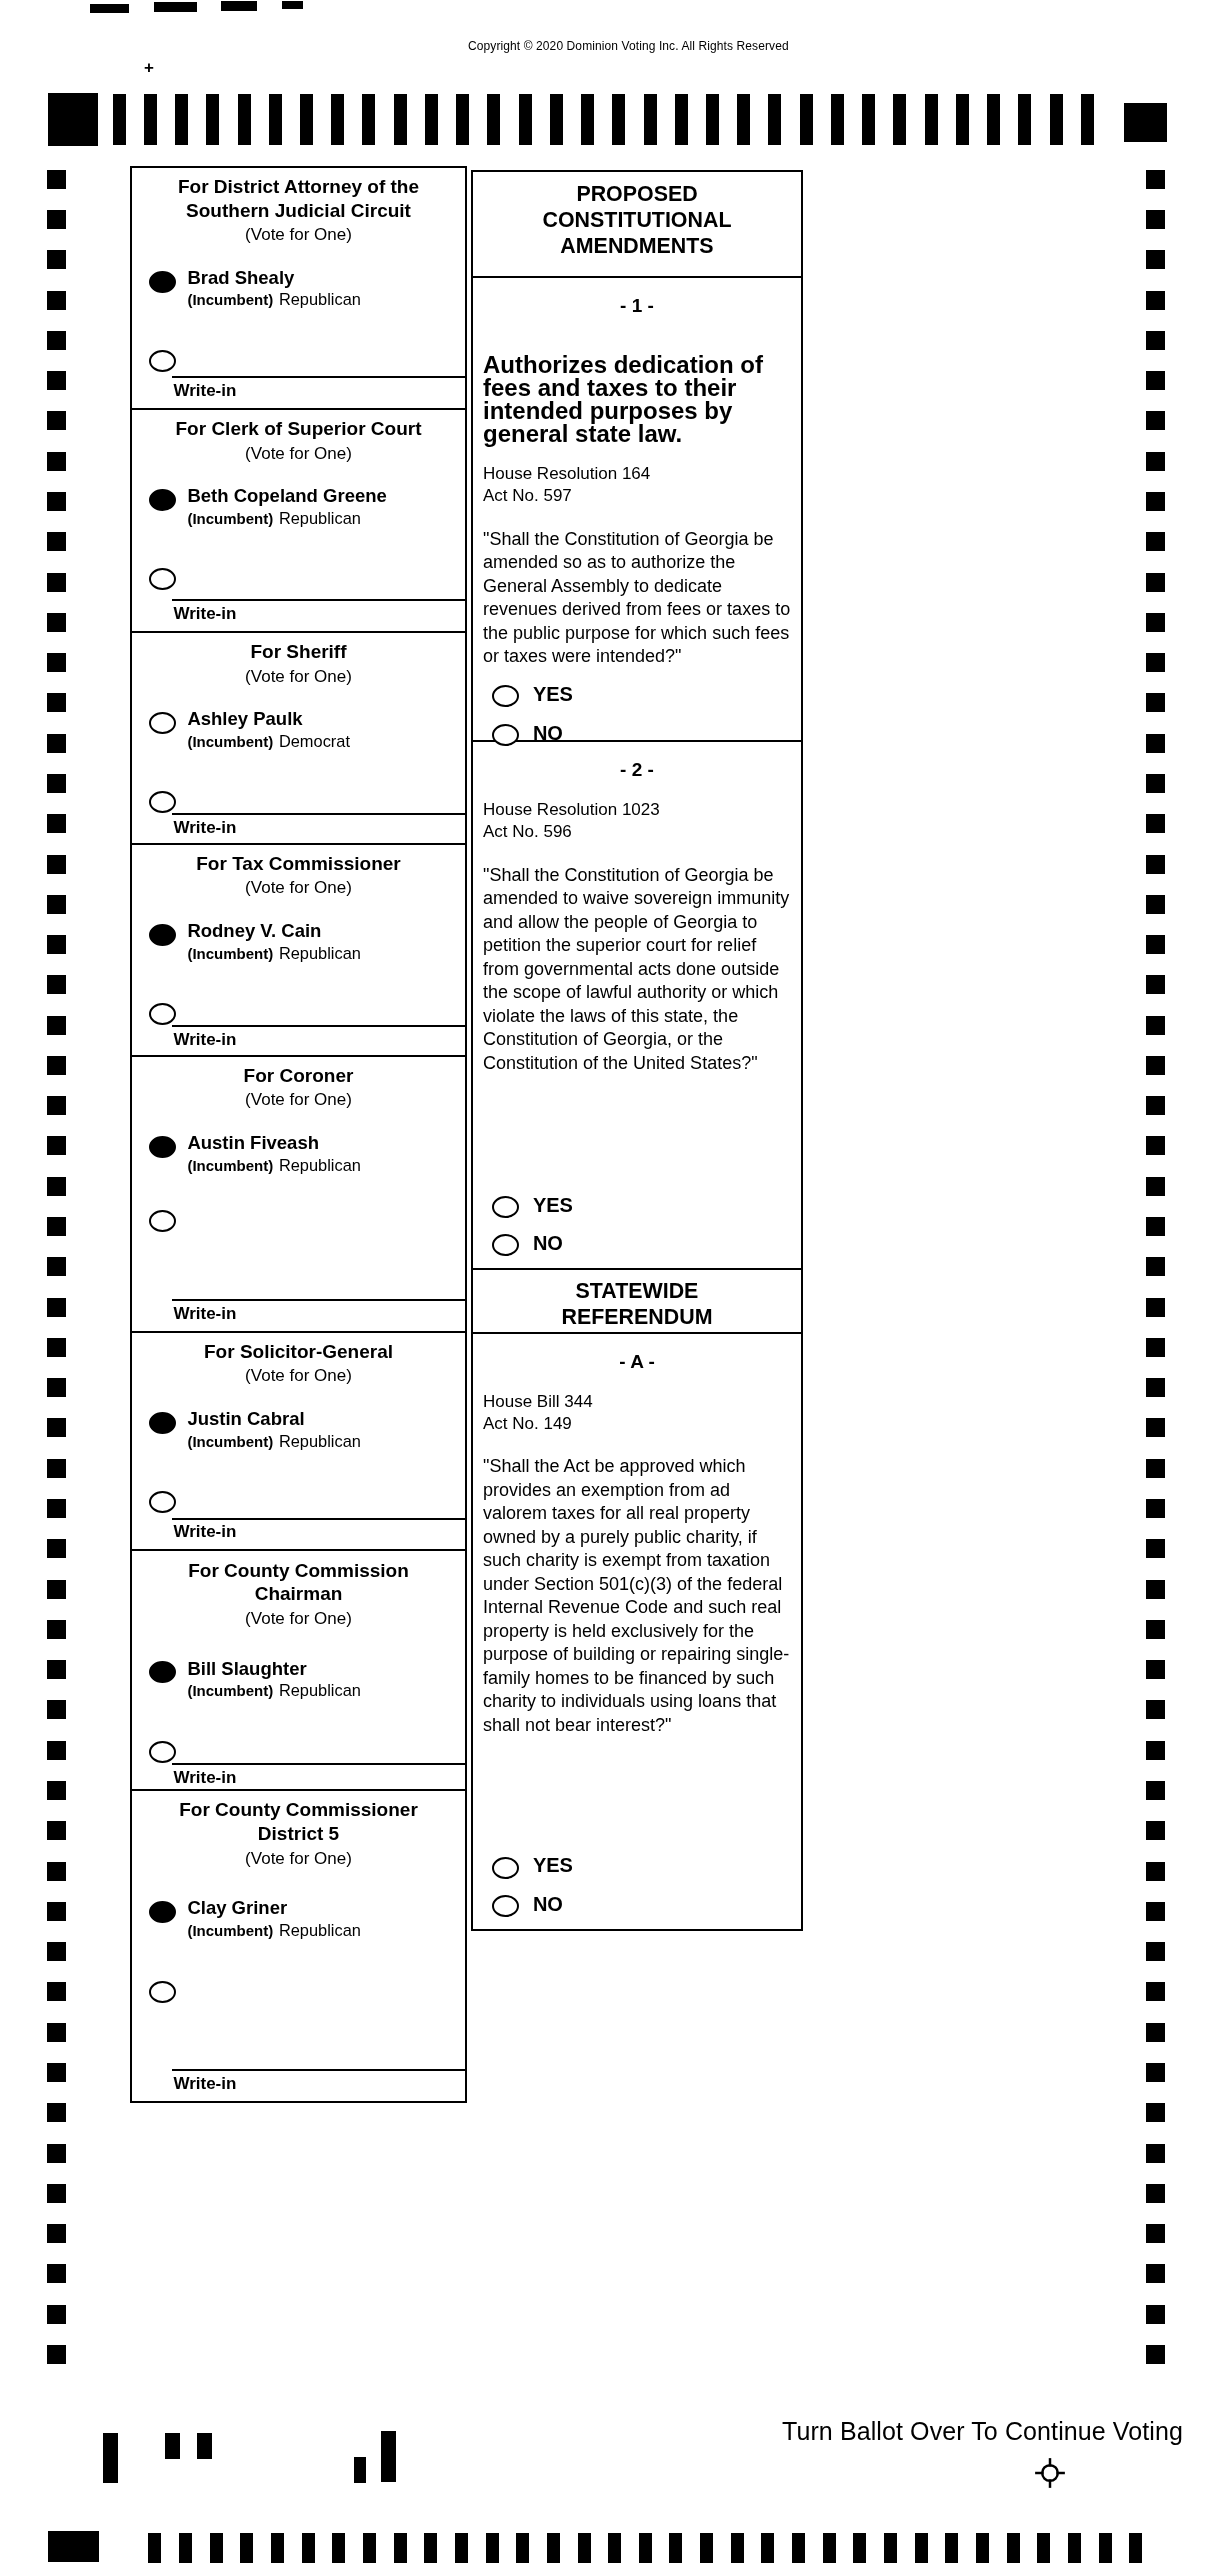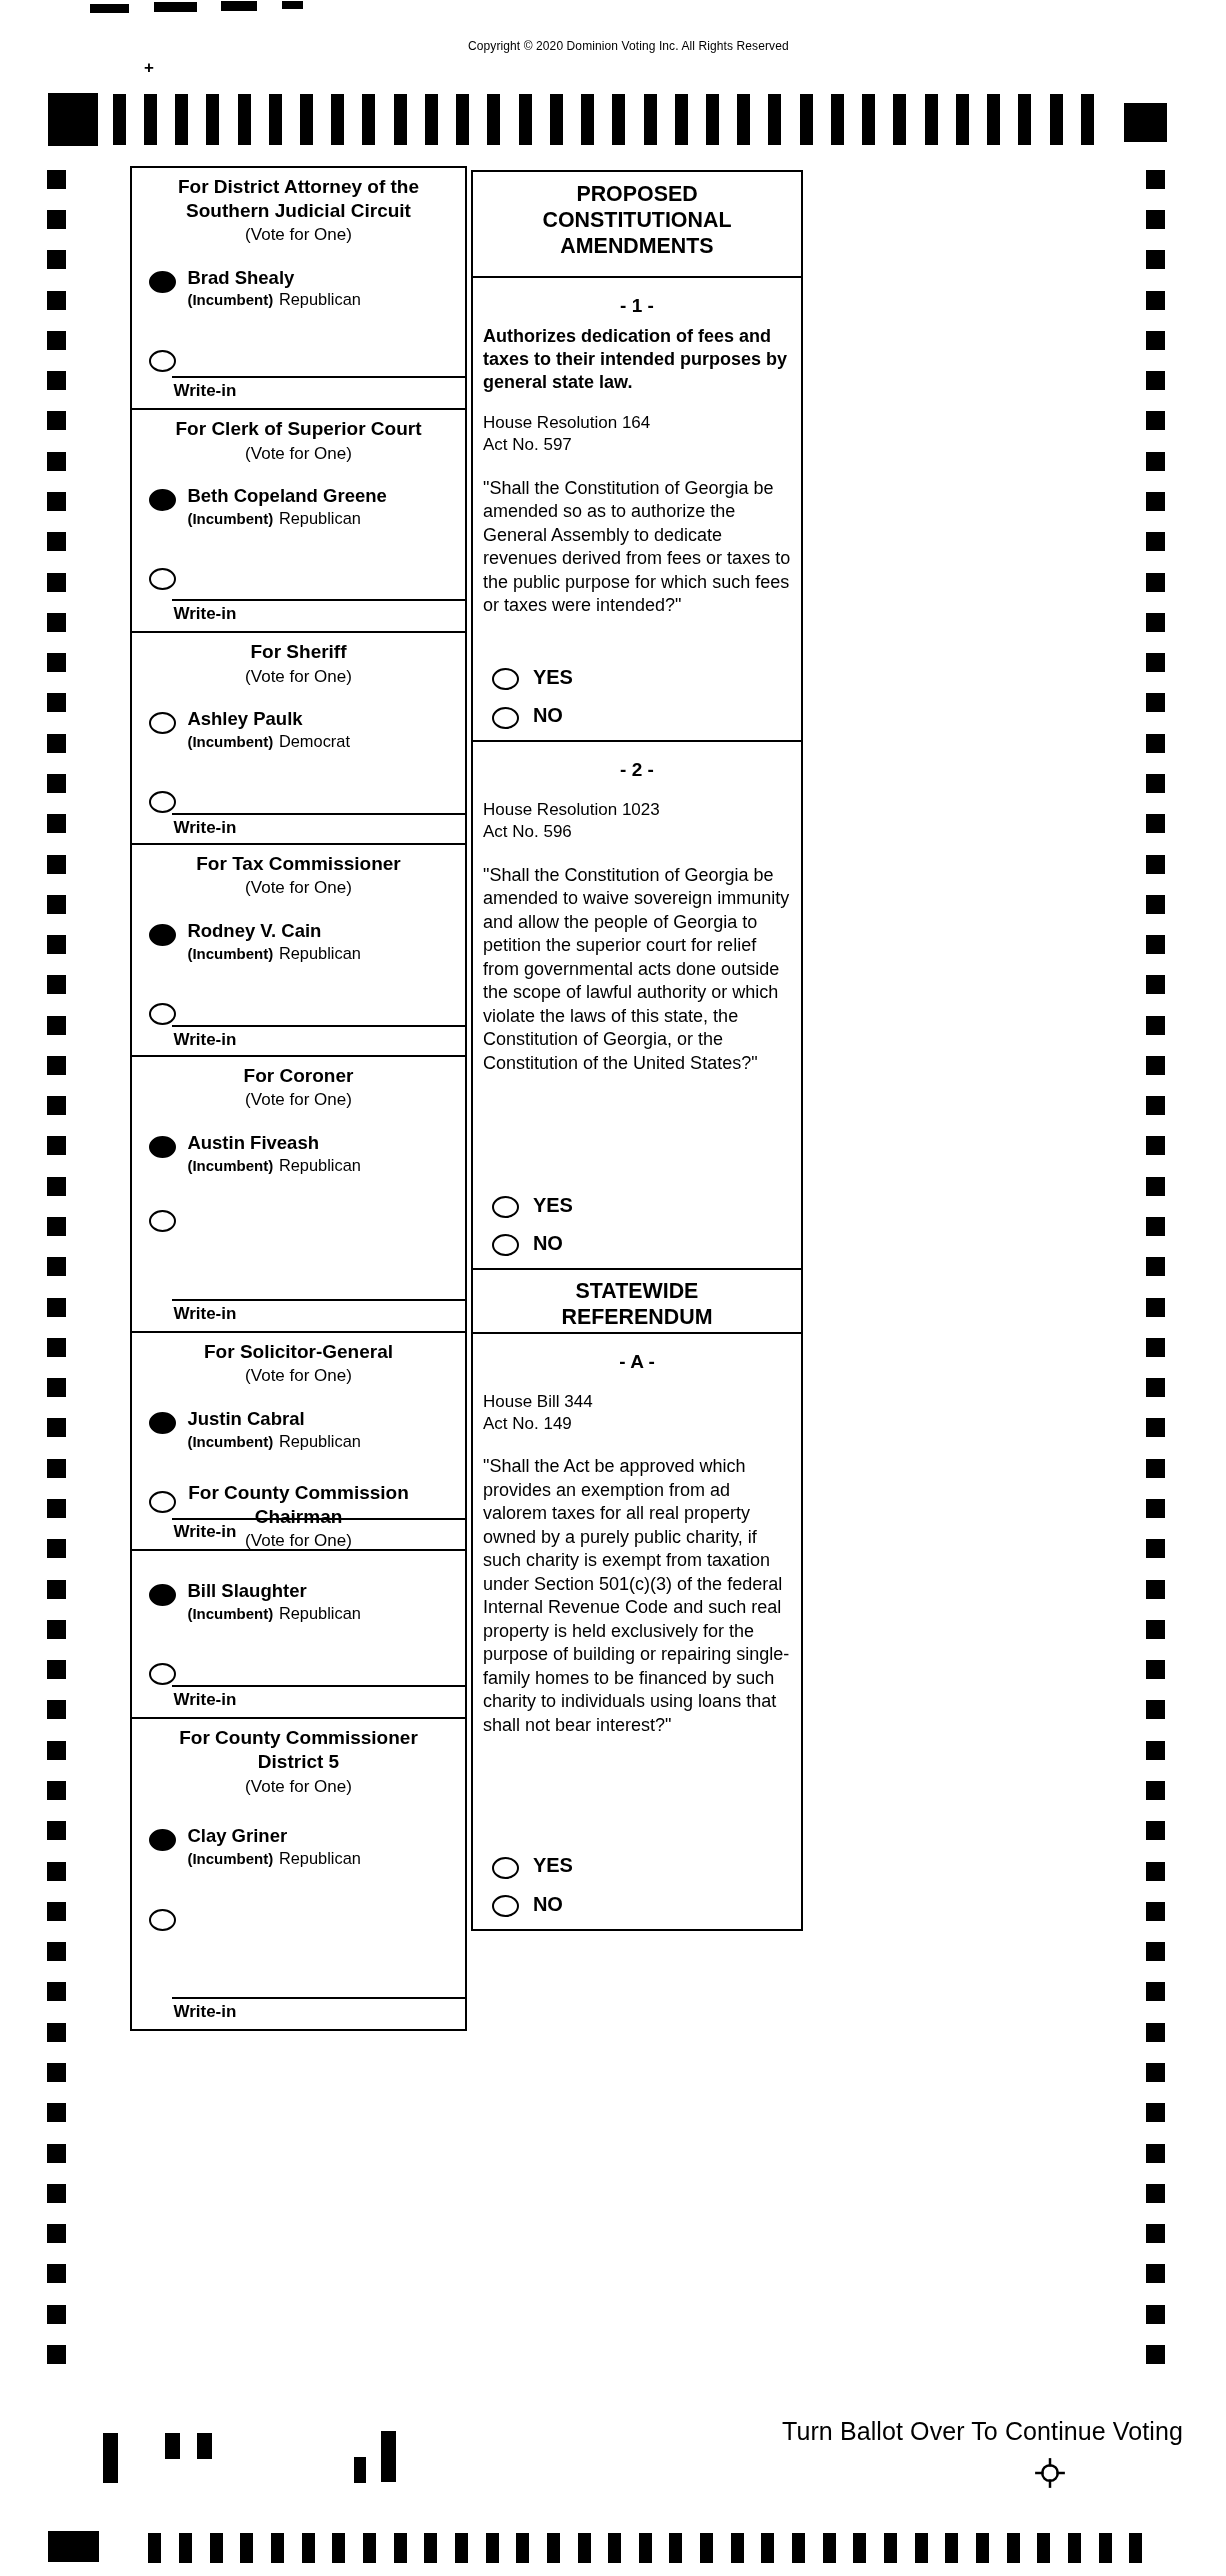--- a/index.html
+++ b/index.html
@@ -18,21 +18,21 @@
   #copyright{position:absolute;left:468px;top:39px;font-size:12px;letter-spacing:0.1px;}
   #stub-number{position:absolute;left:394px;top:2447px;font-size:10.7px;font-weight:bold;transform:rotate(90deg);transform-origin:left top;}
   #turnover{position:absolute;left:766px;top:2417px;font-size:25px;font-weight:normal;letter-spacing:0.1px;margin-left:16px;}
   
   #left-col{position:absolute;left:130px;top:166px;width:337px;}
   #right-col{position:absolute;left:471px;top:170px;width:332px;}
   #left-col > * + *, #right-col > * + *{margin-top:-2.1px;}
   
   .contest{box-sizing:border-box;border:2.1px solid #000;background:#fff;display:flex;flex-direction:column;}
   .ct1{height:244px;} .ct2{height:225px;} .ct3{height:214px;} .ct4{height:214px;}
-  .ct5{height:278px;} .ct6{height:221px;} .ct7{height:170px;justify-content:flex-end;} .ct8{height:314px;}
+  .ct5{height:278px;} .ct6{height:221px;} .ct7{height:242px;} .ct8{height:314px;}
   .c-h{text-align:center;padding:7.1px 10px 0;}
   .c-title{font-weight:bold;font-size:19px;line-height:23.5px;}
   .c-instr{font-size:17px;line-height:21.4px;margin-top:2.1px;}
   .cand{display:flex;align-items:flex-start;padding-left:17px;margin-top:21.4px;}
   .cand.second{margin-top:28.5px;}
   .ct7 .cand, .ct8 .cand{margin-top:28.5px;}
   .oval{flex:0 0 auto;width:23px;height:18px;border:2.1px solid #000;border-radius:50%;background:#fff;margin-top:3.6px;}
   .oval.filled{background:#000;}
   .cand-info{margin-left:11.4px;}
   .cand-name{font-weight:bold;font-size:18.5px;line-height:21.4px;}
@@ -41,21 +41,21 @@
   .blank-row{padding-left:17px;margin-top:37px;}
   .ct5 .blank-row{margin-top:32px;}
   .writein{margin-top:auto;margin-left:40px;border-top:2.1px solid #000;font-weight:bold;font-size:17px;line-height:20px;padding:2.9px 0 7.1px 1.4px;}
   
   .m-head{box-sizing:border-box;border:2.1px solid #000;background:#fff;text-align:center;
           font-weight:bold;font-size:21.4px;line-height:26px;padding-top:8.6px;}
   .mh-amend{height:108px;} .mh-ref{height:66px;}
   .measure{box-sizing:border-box;border:2.1px solid #000;background:#fff;display:flex;flex-direction:column;padding:0 10px;}
   .m1{height:466px;} .m2{height:530px;} .mA{height:599px;}
   .m-num{text-align:center;font-weight:bold;font-size:19px;margin-top:17px;}
-  .m-summary{font-weight:bold;font-size:18px;line-height:23px;margin-top:8px;}
+  .m-summary{font-weight:bold;font-size:24px;line-height:23px;margin-top:36px;}
   .m-refs{font-size:17px;line-height:21.4px;margin-top:18.5px;}
   .m-question{font-size:18px;line-height:23.5px;margin-top:21.4px;}
   .m-votes{margin-top:auto;padding-bottom:11.4px;}
   .vote-row{display:flex;align-items:center;padding-left:8.6px;margin-top:13px;}
   .vote-label{font-weight:bold;font-size:20px;margin-left:14.3px;}
   
   #crosshair{position:absolute;left:1033px;top:2456px;}
   .artifact{position:absolute;background:#000;}
 </style>
 </head>

